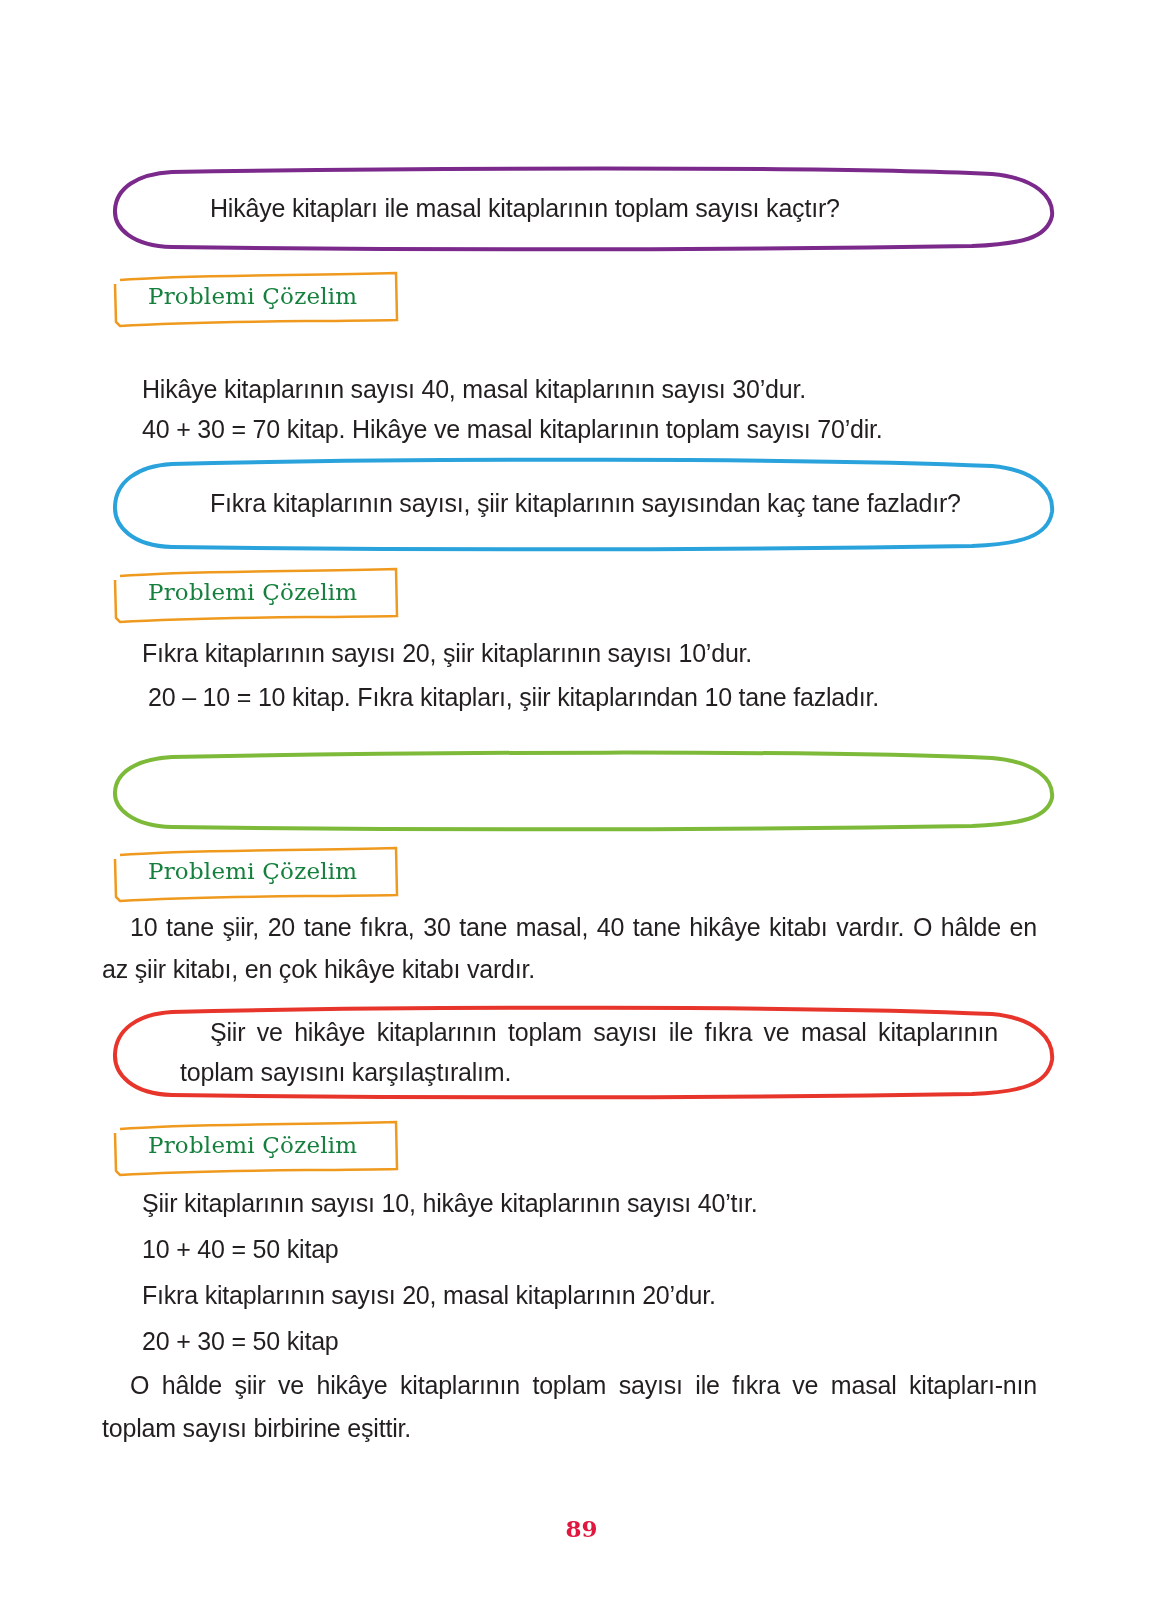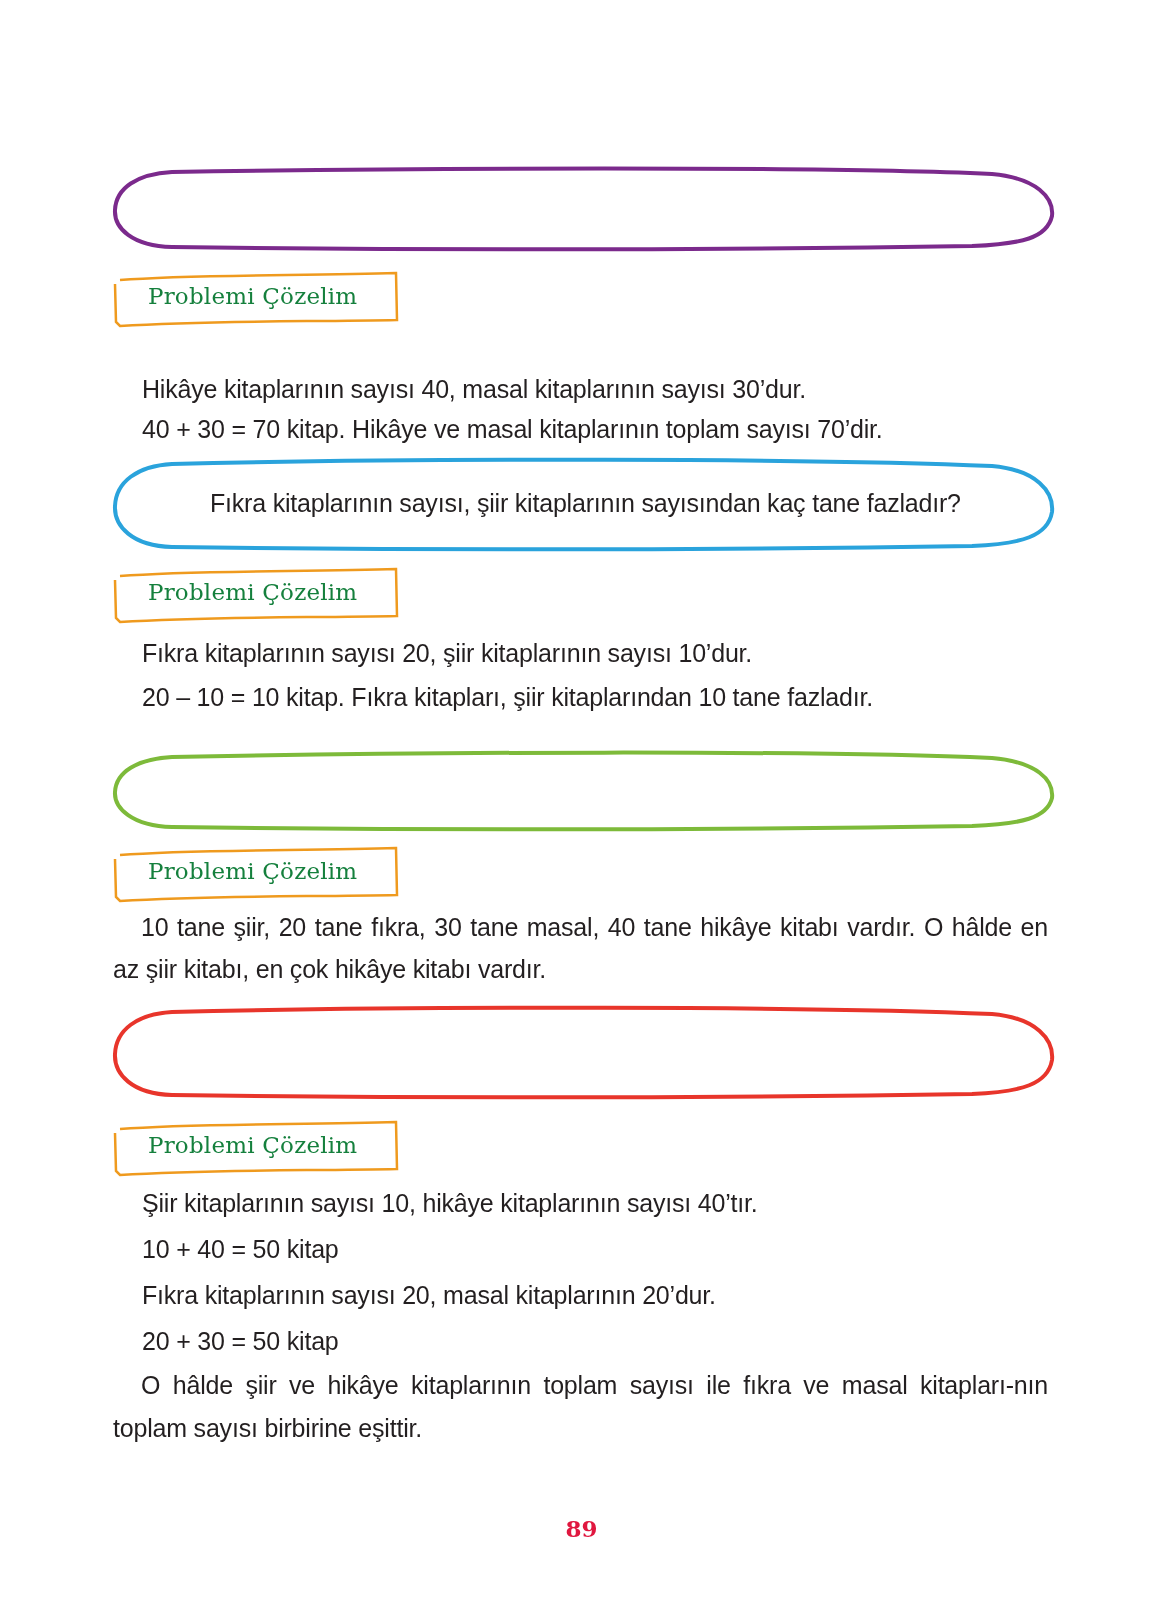--- a/index.html
+++ b/index.html
@@ -21,35 +21,36 @@
   .label-text {
     position: absolute; left: 36px; top: 13px;
     font-family: "DejaVu Serif", serif; font-size: 23px; color: #15803d;
     letter-spacing: 0.2px;
   }
   .line {
     position: absolute; font-size: 25px; line-height: 30px; white-space: nowrap;
     letter-spacing: -0.2px;
   }
   .para {
-    position: absolute; left: 113px; width: 935px; font-size: 25px; line-height: 42px;
+    position: absolute; left: 102px; width: 935px; font-size: 25px; line-height: 42px;
     text-indent: 28px; text-align: justify; letter-spacing: -0.2px;
   }
   .page-number {
     position: absolute; left: 0; width: 1163px; top: 1515px; text-align: center;
     font-family: "DejaVu Serif", serif; font-weight: bold; font-size: 23px; color: #e0173f;
   }
 </style>
 </head>
 <body>
 
 <div class="bubble" style="top:168px;height:82px;">
   <svg width="940" height="82">
     <path d="M60,4 C300,0 700,-2 880,6 C925,10 942,30 940,48 C935,70 910,76 860,78 C600,82 300,82 60,79 C20,78 2,60 3,42 C4,20 25,6 60,4 Z" fill="none" stroke="#7b2a8c" stroke-width="4"></path>
   </svg>
+  <div class="bubble-text" style="left:98px;top:20px;">Hikâye kitapları ile masal kitaplarının toplam sayısı kaçtır?</div>
 </div>
 
 <div class="label" style="top:270px;">
   <svg width="288" height="56">
     <path d="M8,10 C80,4 200,6 284,3 L285,50 C200,52 100,50 8,56 L4,52 L3,14" fill="none" stroke="#ef9a1e" stroke-width="2.5"></path>
   </svg>
   <span class="label-text">Problemi Çözelim</span>
 </div>
 
 <div class="line" style="left:142px;top:342px;margin-top:32px;">Hikâye kitaplarının sayısı 40, masal kitaplarının sayısı 30’dur.</div>
@@ -63,41 +64,42 @@
 </div>
 
 <div class="label" style="top:566px;">
   <svg width="288" height="56">
     <path d="M8,10 C80,4 200,6 284,3 L285,50 C200,52 100,50 8,56 L4,52 L3,14" fill="none" stroke="#ef9a1e" stroke-width="2.5"></path>
   </svg>
   <span class="label-text">Problemi Çözelim</span>
 </div>
 
 <div class="line" style="left:142px;top:638px;">Fıkra kitaplarının sayısı 20, şiir kitaplarının sayısı 10’dur.</div>
-<div class="line" style="left:142px;top:682px;">20 – 10 = 10 kitap. Fıkra kitapları, şiir kitaplarından 10 tane fazladır.</div>
+<div class="line" style="left:148px;top:682px;">20 – 10 = 10 kitap. Fıkra kitapları, şiir kitaplarından 10 tane fazladır.</div>
 
 <div class="bubble" style="top:752px;height:78px;">
   <svg width="940" height="78">
     <path d="M60,5 C300,0 700,-2 880,6 C925,10 942,28 940,46 C935,66 910,72 860,74 C600,78 300,78 60,75 C20,74 2,56 3,40 C4,20 25,7 60,5 Z" fill="none" stroke="#7dba3a" stroke-width="4"></path>
   </svg>
 </div>
 
 <div class="label" style="top:845px;">
   <svg width="288" height="56">
     <path d="M8,10 C80,4 200,6 284,3 L285,50 C200,52 100,50 8,56 L4,52 L3,14" fill="none" stroke="#ef9a1e" stroke-width="2.5"></path>
   </svg>
   <span class="label-text">Problemi Çözelim</span>
 </div>
 
 <div class="para" style="top:906px;">10 tane şiir, 20 tane fıkra, 30 tane masal, 40 tane hikâye kitabı vardır. O hâlde en az şiir kitabı, en çok hikâye kitabı vardır.</div>
 
 <div class="bubble" style="top:1006px;height:92px;">
   <svg width="940" height="92">
     <path d="M60,6 C300,0 700,0 880,8 C925,12 942,34 940,54 C936,78 910,86 860,88 C600,92 300,92 60,89 C20,88 2,68 3,48 C4,24 25,8 60,6 Z" fill="none" stroke="#e8352b" stroke-width="4"></path>
   </svg>
+  <div class="bubble-text justify" style="left:68px;top:6px;width:818px;text-indent:30px;">Şiir ve hikâye kitaplarının toplam sayısı ile fıkra ve masal kitaplarının toplam sayısını karşılaştıralım.</div>
 </div>
 
 <div class="label" style="top:1119px;">
   <svg width="288" height="56">
     <path d="M8,10 C80,4 200,6 284,3 L285,50 C200,52 100,50 8,56 L4,52 L3,14" fill="none" stroke="#ef9a1e" stroke-width="2.5"></path>
   </svg>
   <span class="label-text">Problemi Çözelim</span>
 </div>
 
 <div class="line" style="left:142px;top:1188px;">Şiir kitaplarının sayısı 10, hikâye kitaplarının sayısı 40’tır.</div>

